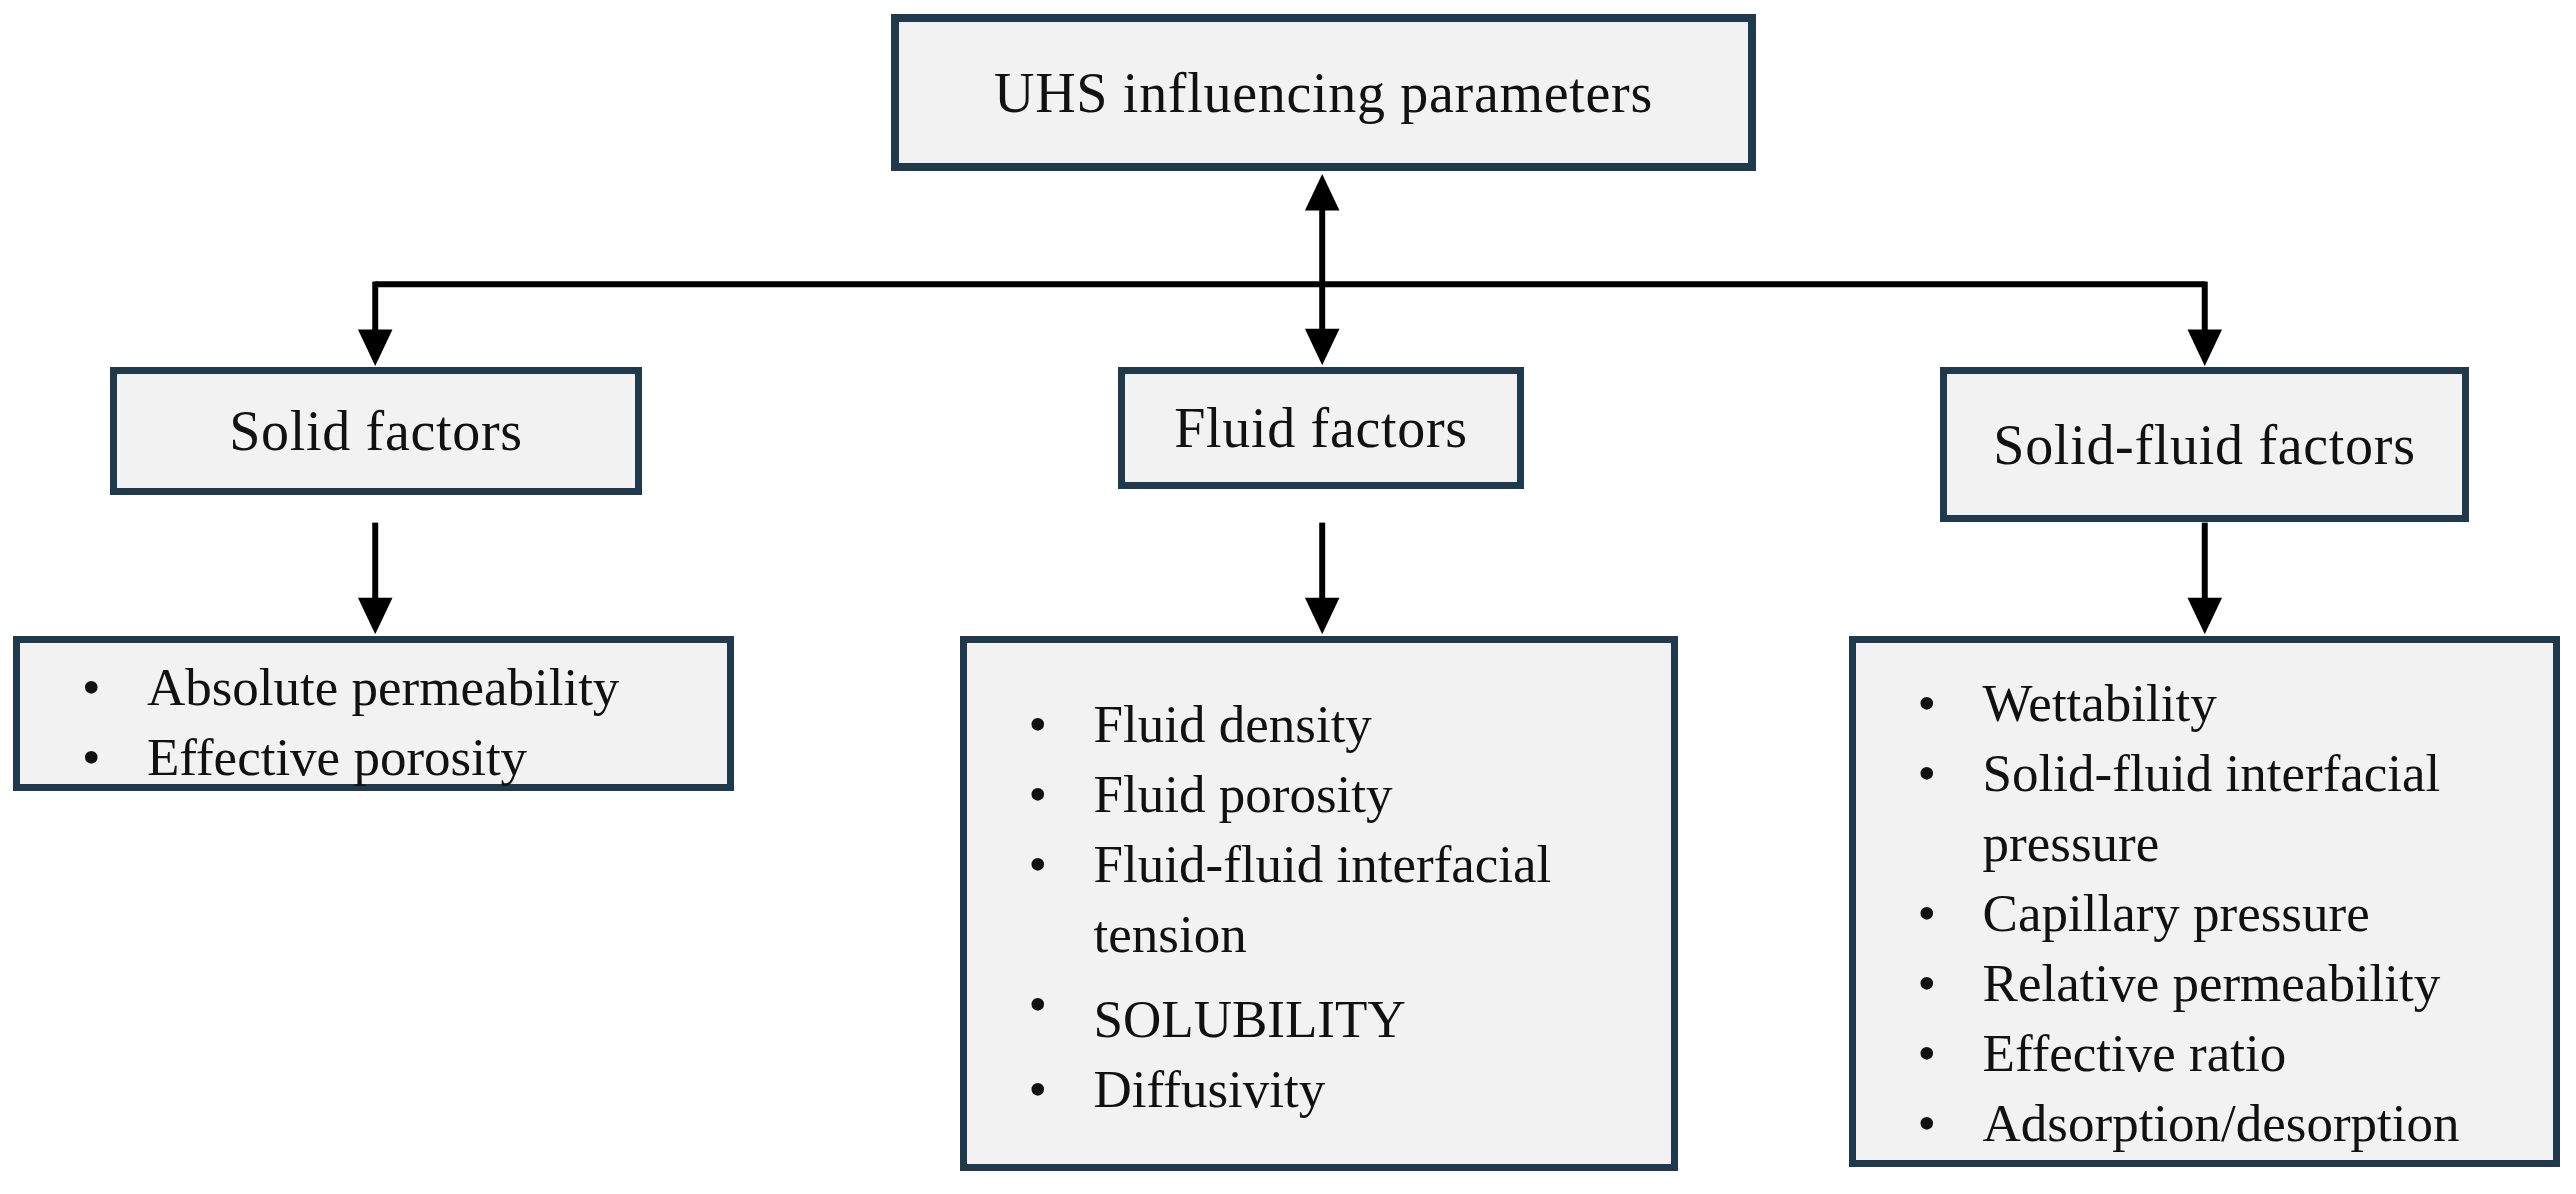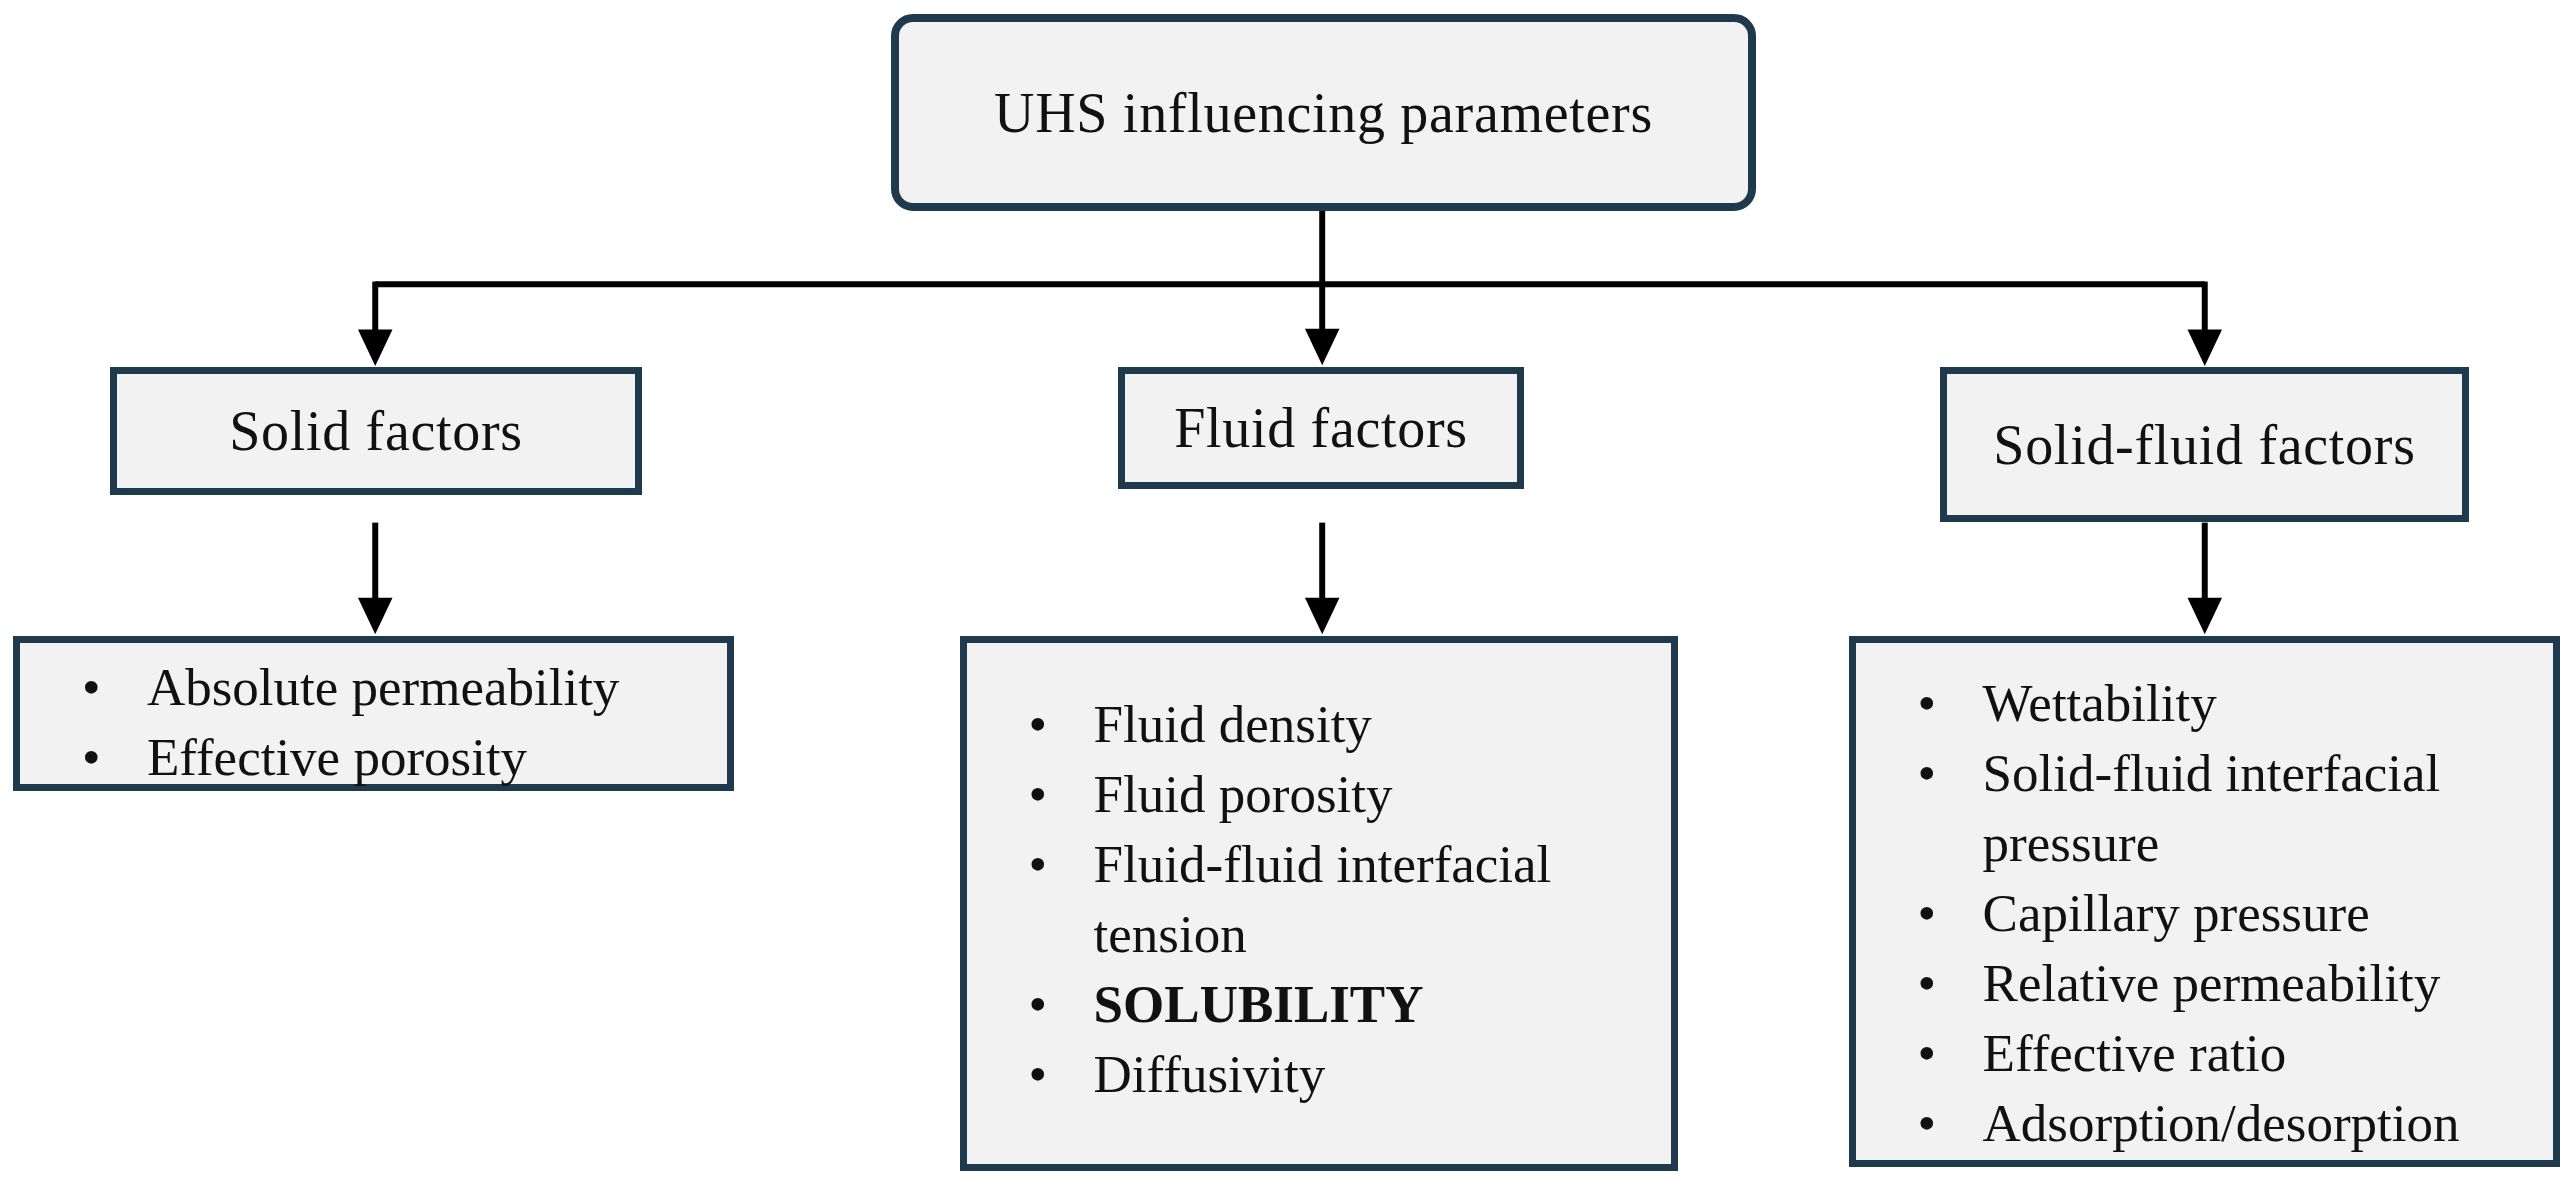--- a/index.html
+++ b/index.html
@@ -32,21 +32,21 @@
     display:grid;
     grid-template-columns:100px 1fr;
     font-size:53px;
     line-height:70px;
   }
   .bullet{
     padding-left:35px;
     line-height:70px;
   }
   .item-text{padding-right:10.6px;}
-  .bold{font-weight:bold;}
+  .bold{font-weight:normal;margin-top:15px;}
   
   .solid-list .list{padding:9.3px 6.6px 0 26.6px;}
   .fluid-list .list{padding:46px 6.6px 0 26.6px;}
   .solidfluid-list .list{padding:25px 6.6px 0 26.6px;}
 </style>
 </head>
 <body>
 
 <div class="stage">
 
@@ -79,21 +79,21 @@
       <line x1="1991" y1="787" x2="1991" y2="908" stroke="#000" stroke-width="9"></line>
       <polygon points="1965,900 2017,900 1991,955" fill="#000"></polygon>
     </g>
 
     <g>
       <line x1="3320" y1="787" x2="3320" y2="908" stroke="#000" stroke-width="9"></line>
       <polygon points="3294,900 3346,900 3320,955" fill="#000"></polygon>
     </g>
   </svg>
 
-  <div class="box header-box root-box" style="left:891px;top:14px;width:865px;height:197px;border-radius:22px;">
+  <div class="box header-box root-box" style="left:891px;top:14px;width:865px;height:157px;">
     <span>UHS influencing parameters</span>
   </div>
 
   <div class="box header-box" style="left:110px;top:367px;width:532px;height:128px;">
     <span>Solid factors</span>
   </div>
 
   <div class="box header-box" style="left:1118px;top:367px;width:406px;height:122px;">
     <span>Fluid factors</span>
   </div>

